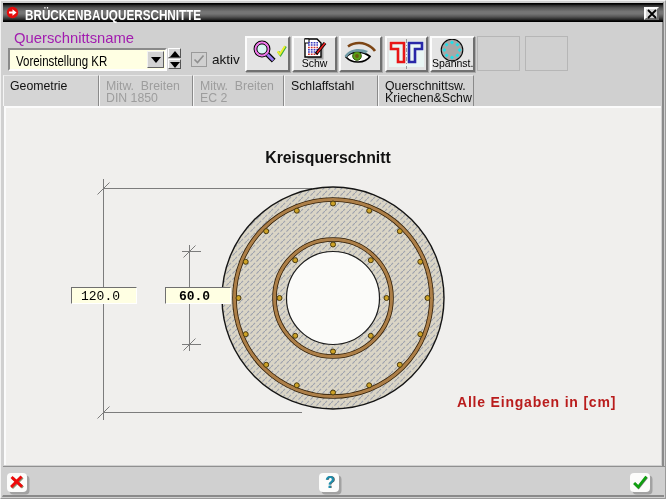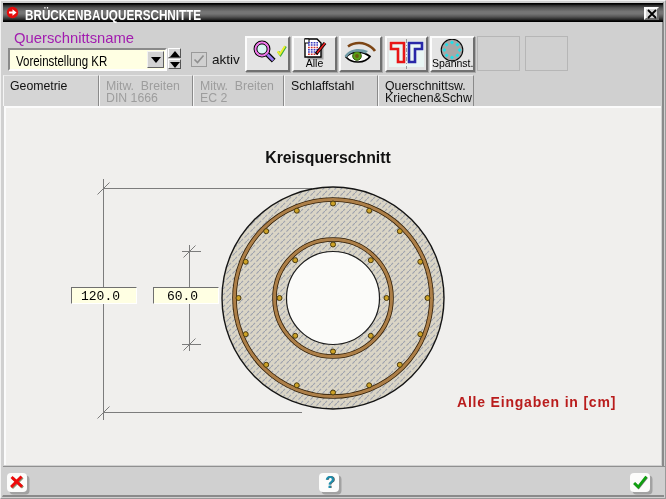--- a/index.html
+++ b/index.html
@@ -114,21 +114,21 @@
         <path d="M14 4.8 h10" stroke="#3d3dc0" stroke-dasharray="1.8 1"></path>
         <path d="M14 7.1 h10" stroke="#3d3dc0" stroke-dasharray="1.8 1"></path>
         <path d="M14 9.4 h10" stroke="#d03030" stroke-dasharray="1.8 1"></path>
         <path d="M14 11.7 h10" stroke="#3d3dc0" stroke-dasharray="1.8 1"></path>
         <path d="M14 14 h10" stroke="#3d3dc0" stroke-dasharray="1.8 1"></path>
         <path d="M14 16.3 h10" stroke="#d03030" stroke-dasharray="1.8 1"></path>
       </g>
       <path d="M22 16 l9 -11" stroke="#000" stroke-width="3.4"></path>
       <path d="M23 15 l8 -10" stroke="#e82020" stroke-width="1.6"></path>
     </svg>
-    <div class="cap">Alle</div>
+    <div class="cap">Schw</div>
   </div>
   <div class="tb" style="left:338px;width:43px;">
     <svg width="39" height="32" viewBox="0 0 39 32">
       <path d="M7 8.5 C14 3.5, 23 4, 30 9 C31.5 10, 33 11.5, 34 13" stroke="#7c4413" stroke-width="2.7" fill="none"></path>
       <path d="M5 19 C10 13, 21 12, 29 18.5 C24 25.5, 11 26, 5 19 z" fill="#fff" stroke="#000" stroke-width="1.7"></path>
       <circle cx="16" cy="18" r="4.3" fill="#5aa016" stroke="#2c5508" stroke-width="1"></circle>
       <circle cx="16" cy="18" r="1.9" fill="#6a5b10"></circle>
       <path d="M3.5 18 C8 11, 18 9, 27 13 L24.5 15.5 C17 12, 9 13.5, 5.5 19.5 z" fill="#6f9aa5"></path>
     </svg>
   </div>
@@ -157,21 +157,21 @@
     <div class="cap">Spannst.</div>
   </div>
   <div class="tbflat" style="left:476px;width:43px;"></div>
   <div class="tbflat" style="left:524px;width:43px;"></div>
 
   <div class="tab" style="left:2px;width:96px;background:#d5d5d5;">
       <div class="l1 en">Geometrie</div>
     </div>
   <div class="tab" style="left:98px;width:94px;">
       <div class="l1 dis">Mitw.&nbsp; Breiten</div>
-      <div class="l2 dis">DIN 1666</div>
+      <div class="l2 dis">DIN 1850</div>
     </div>
   <div class="tab" style="left:192px;width:91px;">
       <div class="l1 dis">Mitw.&nbsp; Breiten</div>
       <div class="l2 dis">EC 2</div>
     </div>
   <div class="tab" style="left:283px;width:94px;">
       <div class="l1 en">Schlaffstahl</div>
     </div>
   <div class="tab" style="left:377px;width:96px;">
       <div class="l1 en">Querschnittsw.</div>
@@ -230,21 +230,21 @@
         <circle cx="385.5" cy="297.0" r="2.5"></circle>
         <circle cx="369.8" cy="334.8" r="2.5"></circle>
         <circle cx="332.0" cy="350.5" r="2.5"></circle>
         <circle cx="294.2" cy="334.8" r="2.5"></circle>
         <circle cx="278.5" cy="297.0" r="2.5"></circle>
         <circle cx="294.2" cy="259.2" r="2.5"></circle>
       </g>
   </svg>
 
   <div class="numbox" style="left:70px;">120.0</div>
-  <div class="numbox" style="left:152px;">60.0</div>
+  <div class="numbox" style="left:164px;font-weight:bold;">60.0</div>
   <div id="blue">Alle Eingaben in [cm]</div>
 
   <div id="bar">
     <div class="bbtn" style="left:4px;">
       <svg width="20" height="19" viewBox="0 0 22 20">
         <path d="M6 5 L17.5 15.5" stroke="#8a9070" stroke-width="3.2"></path>
         <path d="M17 4.5 L5.5 16" stroke="#8a9070" stroke-width="3.2"></path>
         <path d="M5 4 L16.5 14.5" stroke="#ee0a0a" stroke-width="3.2"></path>
         <path d="M16 3.5 L4.5 15" stroke="#ee0a0a" stroke-width="3.2"></path>
       </svg>

